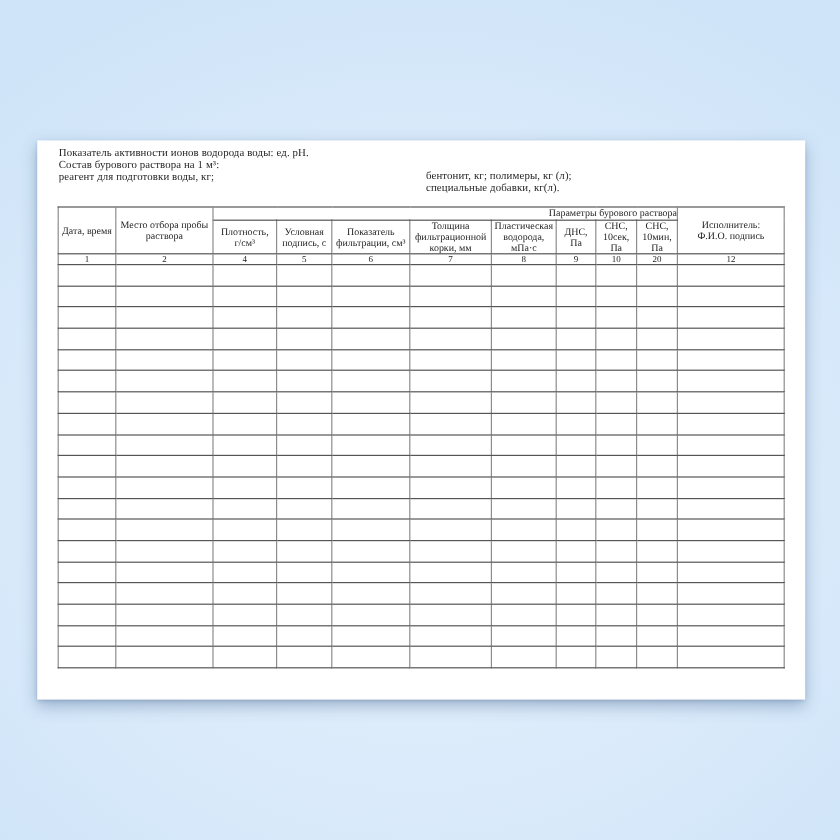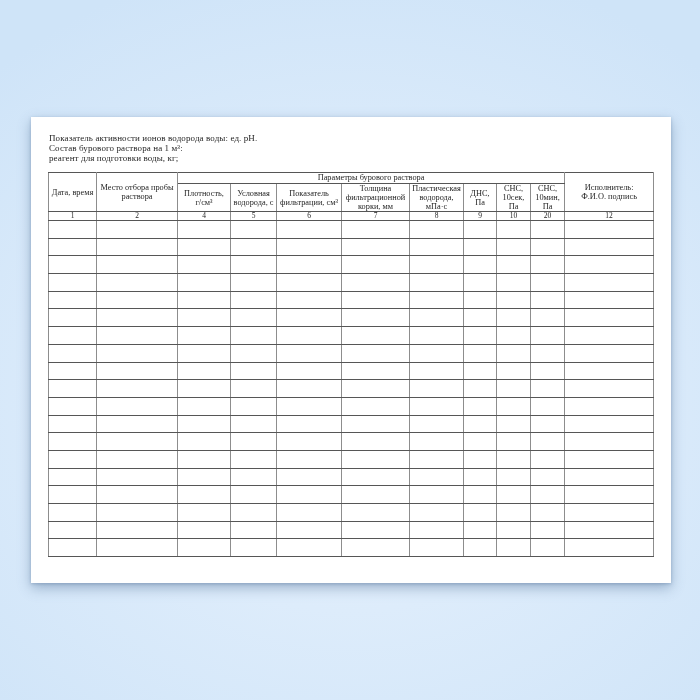--- a/index.html
+++ b/index.html
@@ -10,52 +10,54 @@
   }
   .sheet {
     position: absolute; left: 31px; top: 117px; width: 640px; height: 466px;
     background: #ffffff;
     box-shadow: 0 5px 12px rgba(80, 110, 150, 0.45), 0 1px 3px rgba(80, 110, 150, 0.35);
   }
   .notes {
     position: absolute; font-size: 9px; line-height: 10px; color: #262626;
     white-space: pre-line; letter-spacing: 0.1px;
   }
-  .notes-left  { left: 18px;  top: 16px; }
+  .notes-left  { left: 18px;  top: 5px; }
   .notes-right { left: 324px; top: 24px; }
   table.form {
     position: absolute; left: 17px; top: 55px;
     border-collapse: collapse; table-layout: fixed; width: 605px;
   }
   table.form th, table.form td {
     padding: 0; margin: 0;
     border-left: 1px solid #8d8d8d; border-right: 1px solid #8d8d8d;
     border-top: 1px solid #565656; border-bottom: 1px solid #565656;
     overflow: hidden;
   }
   table.form th {
     font-weight: normal; font-size: 8.3px; line-height: 9px;
     text-align: center; vertical-align: middle;
     color: #1e1e1e; white-space: pre-line;
   }
-  tr.row-group th.group-cell { height: 10px; line-height: 10px; }
+  tr.row-group th.group-cell { height: 10px; line-height: 10px; text-align: right; }
   tr.row-titles th { height: 27px; }
   tr.row-nums td {
     height: 8px; font-size: 7.5px; line-height: 8px;
     text-align: center; color: #1e1e1e;
   }
   tbody.grid td { height: 16.7px; background: #fff; }
 </style>
 </head>
 <body>
 
 <div class="sheet">
   <div class="notes notes-left">Показатель активности ионов водорода воды: ед. pH.
 Состав бурового раствора на 1 м³:
 реагент для подготовки воды, кг;</div>
+  <div class="notes notes-right">бентонит, кг; полимеры, кг (л);
+специальные добавки, кг(л).</div>
 
   <table class="form">
     <colgroup>
         <col style="width: 48px;">
         <col style="width: 81px;">
         <col style="width: 53px;">
         <col style="width: 46px;">
         <col style="width: 65px;">
         <col style="width: 68px;">
         <col style="width: 54px;">
@@ -70,21 +72,21 @@
           <th rowspan="2">Место отбора пробы
 раствора</th>
           <th colspan="8" class="group-cell">Параметры бурового раствора</th>
           <th rowspan="2">Исполнитель:
 Ф.И.О. подпись</th>
         </tr>
         <tr class="row-titles">
           <th>Плотность,
 г/см³</th>
           <th>Условная
-водорода, с</th>
+подпись, с</th>
           <th>Показатель
 фильтрации, см³</th>
           <th>Толщина
 фильтрационной
 корки, мм</th>
           <th>Пластическая
 водорода,
 мПа·с</th>
           <th>ДНС,
 Па</th>

